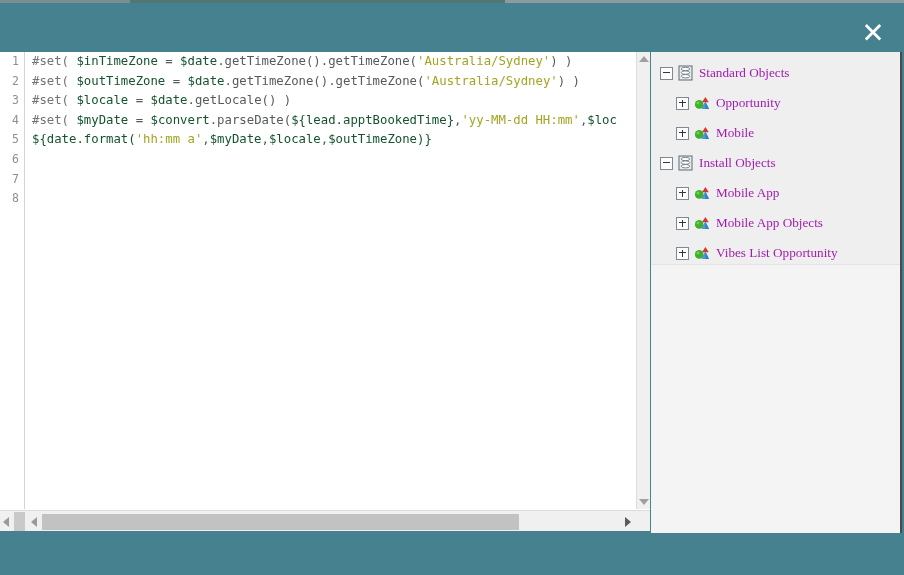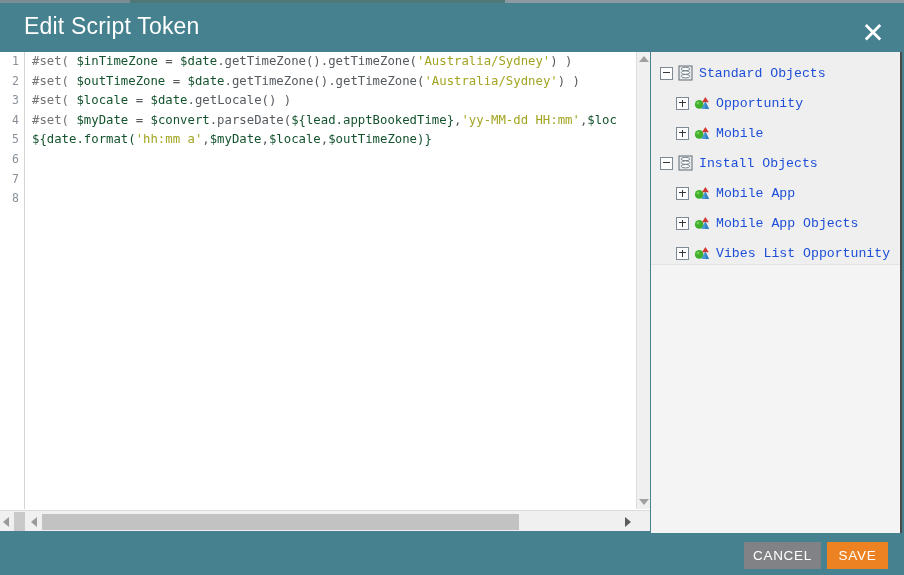--- a/index.html
+++ b/index.html
@@ -308,22 +308,22 @@
     position: relative;
   }
   .icon-obj {
     flex: 0 0 auto;
     width: 17px; height: 16px;
     margin-right: 5px;
     position: relative;
   }
   .tree-label {
     font-size: 13.2px;
-    color: #1d4ed8;
-    font-family: Liberation Mono, monospace;
+    color: #a21caf;
+    font-family: Liberation Serif, serif;
   }
   .tree-blank {
     position: absolute;
     left: 0;
     top: 212px;
     width: 249px;
     height: 269px;
     background: #f4f4f4;
     border-top: 1px solid #e4e4e4;
     box-sizing: border-box;
@@ -375,21 +375,20 @@
 
 <div class="modal">
 
   <div class="top-strip">
     <div class="top-strip-grayl"></div>
     <div class="top-strip-dark"></div>
     <div class="top-strip-grayr"></div>
   </div>
 
   <div class="header">
-    <div class="header-title">Edit Script Token</div>
     <div class="close-btn">
       <svg width="22" height="22" viewBox="0 0 22 22">
         <path d="M4.8 4.0 L11 10.2 L17.2 4.0 L19.2 6.0 L13.0 12.2 L19.2 18.4 L17.2 20.4 L11 14.2 L4.8 20.4 L2.8 18.4 L9.0 12.2 L2.8 6.0 Z" fill="#ffffff"></path>
       </svg>
     </div>
   </div>
 
   <div class="body-area">
 
     <div class="editor-wrap">
@@ -512,18 +511,14 @@
 </svg></span>
             <span class="tree-label">Vibes List Opportunity</span>
           </div>
         </div>
       <div class="tree-white-gap"></div>
       <div class="tree-blank"></div>
     </div>
 
   </div>
 
-  <div class="footer">
-    <button class="btn btn-cancel">CANCEL</button>
-    <button class="btn btn-save">SAVE</button>
-  </div>
 
 </div>
 
 </body></html>

